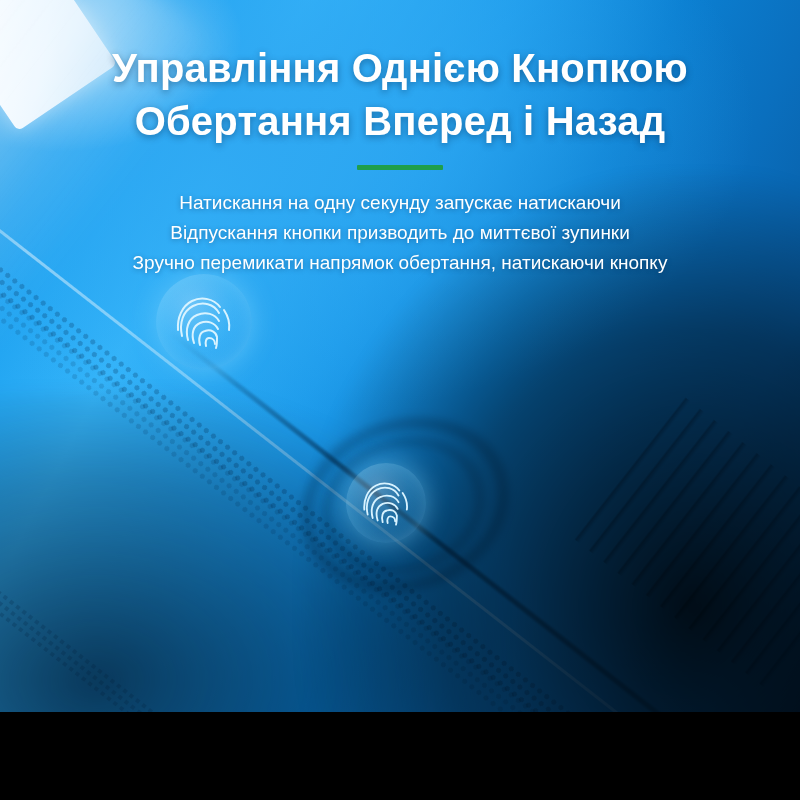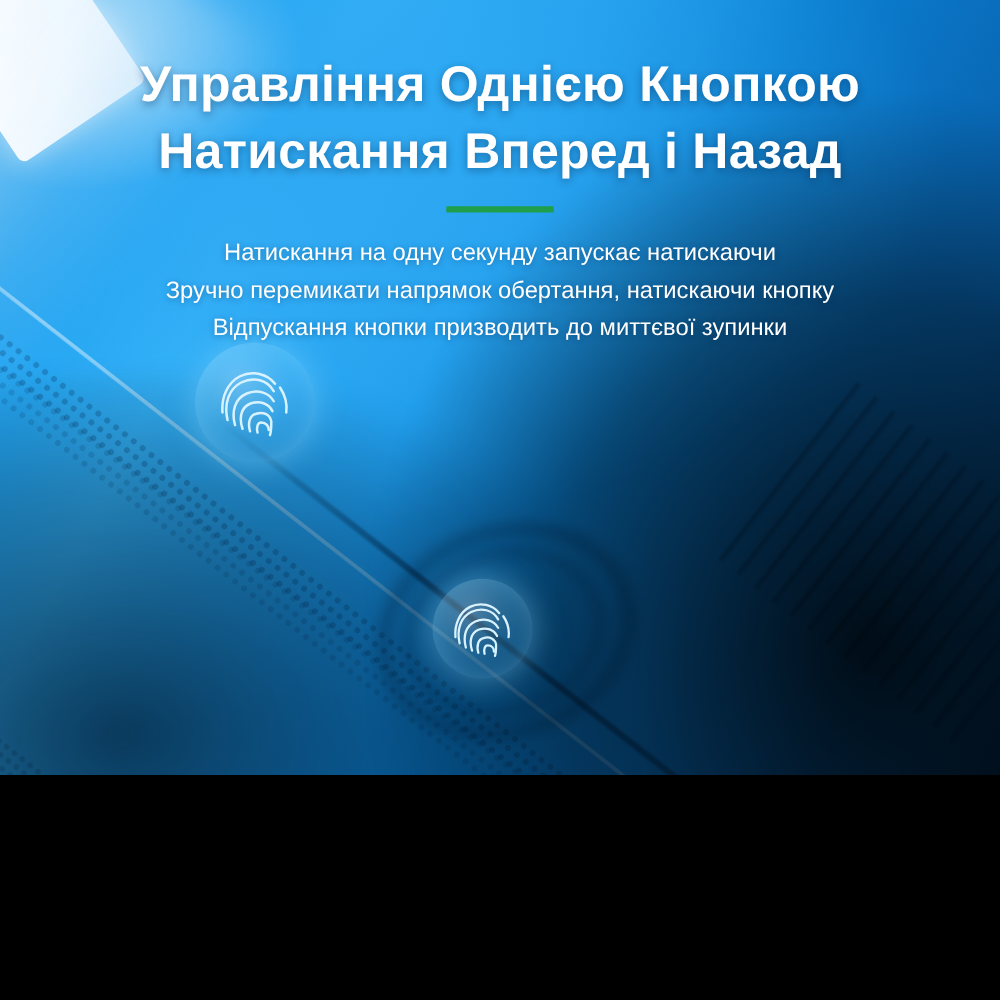--- a/index.html
+++ b/index.html
@@ -11,21 +11,21 @@
   body {
     width: 800px;
     height: 800px;
     overflow: hidden;
     font-family: "Liberation Sans", sans-serif;
   }
 
   .stage {
     position: relative;
     width: 800px;
-    height: 620px;
+    height: 712px;
     overflow: hidden;
     background: #000000;
   }
 
   
   .photo {
     position: absolute;
     inset: 0;
     background:
       
@@ -280,23 +280,23 @@
         <path d="M38 60c-1-4 0-8 3-8 4 0 6 3 6 6"></path>
         <path d="M56 24c4 6 6 13 5 20"></path>
         <path d="M48 62c1-3 1-7 1-10"></path>
       </g>
     </svg>
   </div>
 
   <div class="content">
     <h1 class="headline">
       <span class="headline-line">Управління Однією Кнопкою</span>
-      <span class="headline-line">Натискання Вперед і Назад</span>
+      <span class="headline-line">Обертання Вперед і Назад</span>
     </h1>
     <div class="divider"></div>
     <p class="subtext">
       <span class="subtext-line">Натискання на одну секунду запускає натискаючи</span>
+      <span class="subtext-line">Відпускання кнопки призводить до миттєвої зупинки</span>
       <span class="subtext-line">Зручно перемикати напрямок обертання, натискаючи кнопку</span>
-      <span class="subtext-line">Відпускання кнопки призводить до миттєвої зупинки</span>
     </p>
   </div>
 
 </div>
 
 </body></html>

